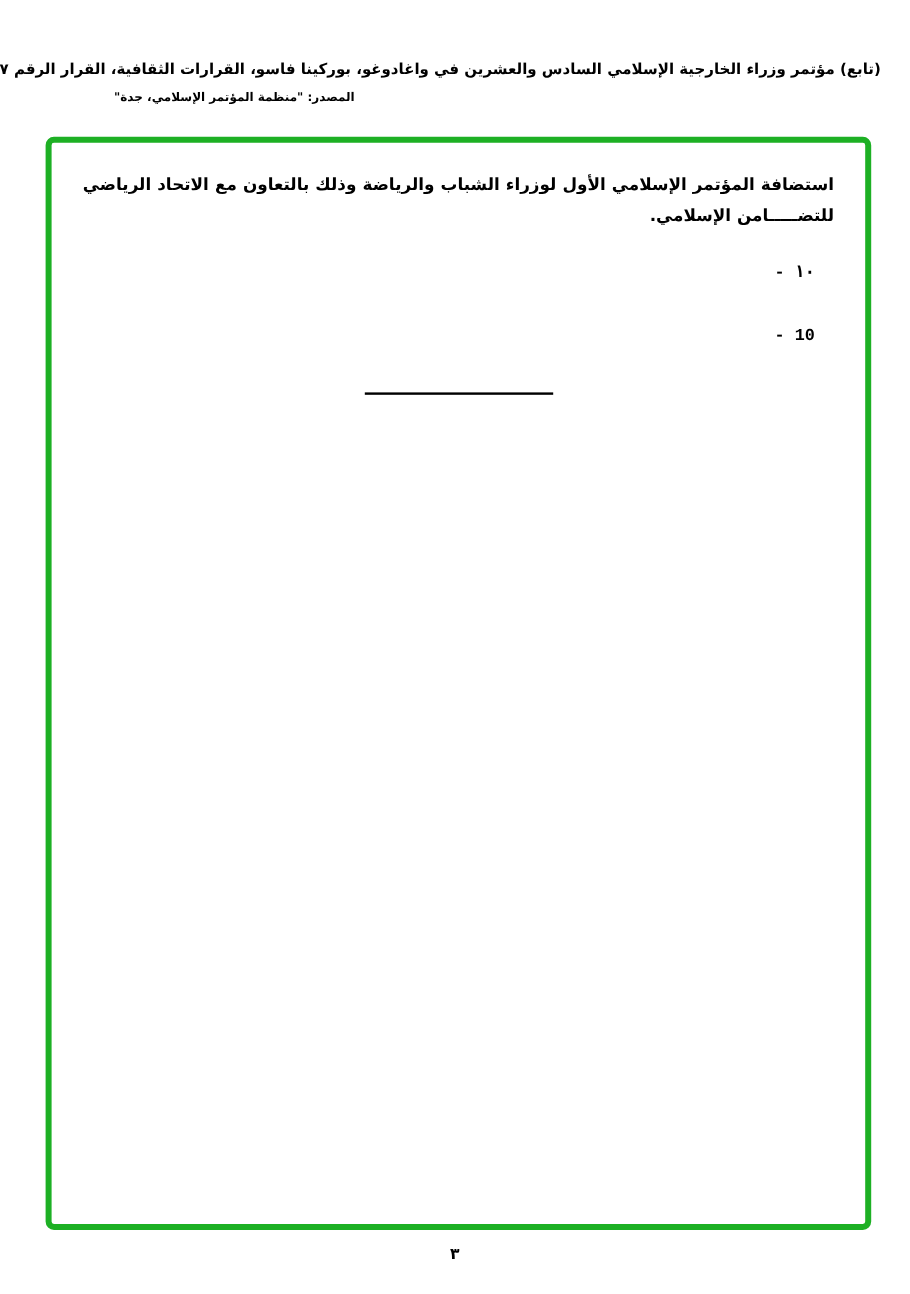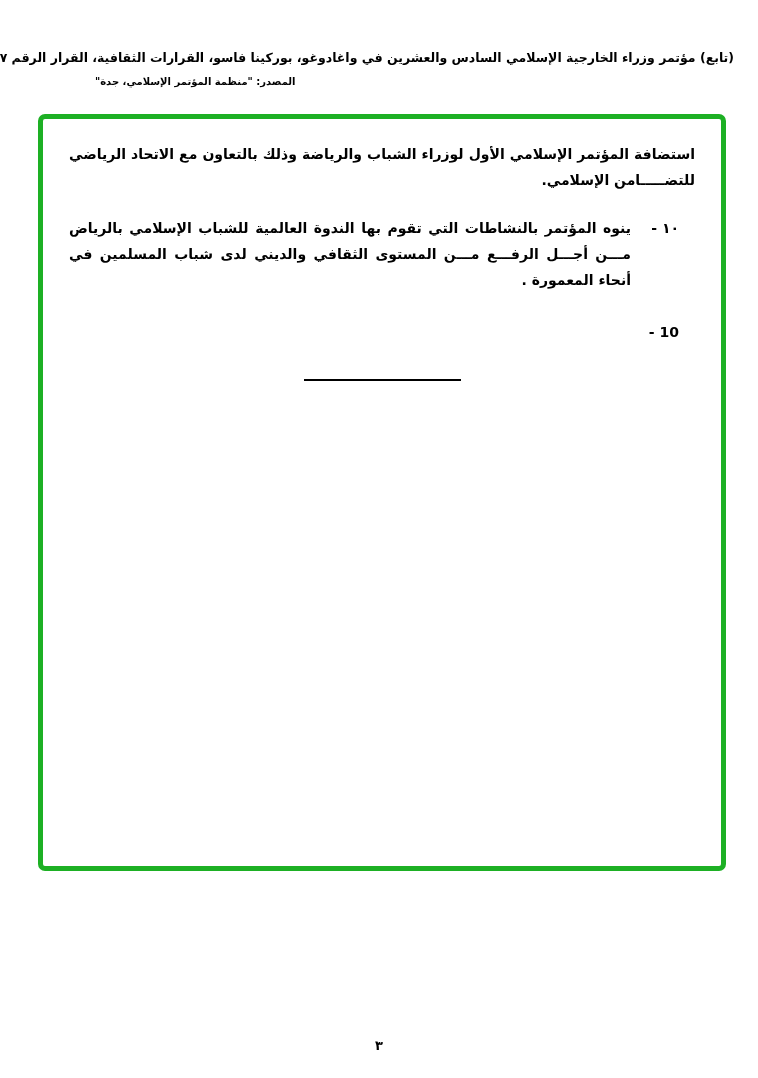--- a/index.html
+++ b/index.html
@@ -40,21 +40,21 @@
     direction: rtl;
     font-weight: 700;
     font-size: 10px;
     white-space: nowrap;
   }
   .frame {
     position: absolute;
     top: 114px;
     left: 38px;
     width: 688px;
-    height: 757px;
+    height: 911px;
     border: 5px solid #1db024;
     border-radius: 7px;
     box-sizing: border-box;
     background: #ffffff;
   }
   .content {
     direction: rtl;
     padding: 22px 26px 0 26px;
     font-weight: 700;
     font-size: 14px;
@@ -66,20 +66,21 @@
   }
   .item {
     display: flex;
     direction: rtl;
     margin-bottom: 26px;
     padding-right: 16px;
   }
   .item .num {
     flex: 0 0 48px;
     white-space: nowrap;
+    font-family: Liberation Mono, monospace;
   }
   .item .txt {
     flex: 1;
     text-align: justify;
   }
   .divider {
     width: 157px;
     height: 2px;
     background: #000000;
     margin: 34px auto 0 auto;
@@ -103,21 +104,20 @@
 
   <div class="header-source">المصدر:  "منظمة المؤتمر الإسلامي، جدة"</div>
 
   <div class="frame" style="border-color: rgb(29, 176, 36);">
     <div class="content">
 
       <p class="intro">استضافة المؤتمر الإسلامي الأول لوزراء الشباب والرياضة وذلك بالتعاون مع الاتحاد الرياضي للتضـــــامن الإسلامي.</p>
 
       <div class="item">
         <span class="num">١٠ -</span>
-        <span class="txt">ينوه المؤتمر بالنشاطات التي تقوم بها الندوة العالمية للشباب الإسلامي بالرياض مـــن أجـــل الرفـــع مـــن المستوى الثقافي والديني لدى شباب المسلمين في أنحاء المعمورة .</span>
       </div>
 
       <div class="item">
         <span class="num">10 -</span>
       </div>
 
       <div class="divider"></div>
 
     </div>
   </div>

